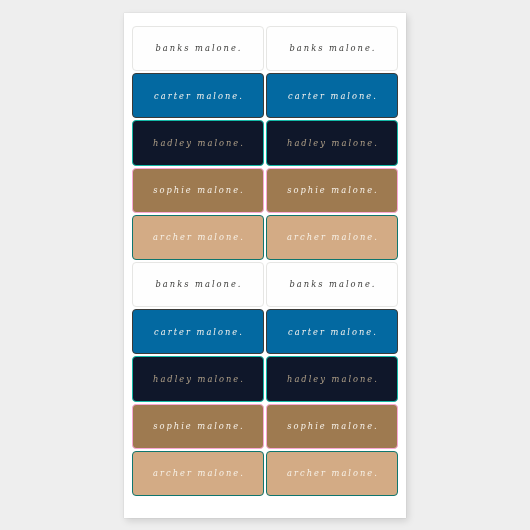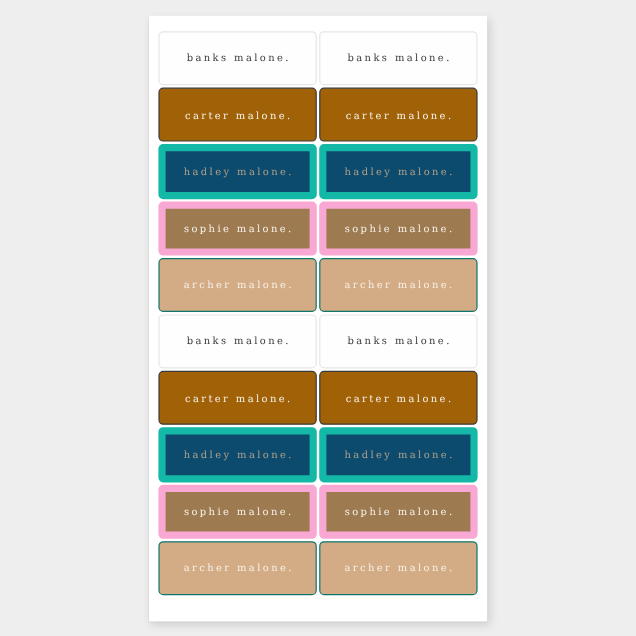--- a/index.html
+++ b/index.html
@@ -11,20 +11,21 @@
     height: 530px;
     background: #eeeeee;
     font-family: "Liberation Serif", serif;
     overflow: hidden;
   }
 
   #stage {
     position: relative;
     width: 420px;
     height: 530px;
+    font-style: italic;
   }
 
   
   #label-sheet {
     position: absolute;
     left: 124px;
     top: 13px;
     width: 282px;
     height: 505px;
     background: #ffffff;
@@ -63,36 +64,36 @@
 
   
   .v-white {
     background: #fefefe;
     border: 1px solid #e6e6e4;
   }
   .v-white .label-text { color: #3b3b39; }
 
   
   .v-charcoal {
-    background: #a16207;
+    background: #0369a1;
     border: 1px solid #3a3a38;
   }
   .v-charcoal .label-text { color: #f6f3ee; }
 
   
   .v-cream {
-    background: #0c4a6e;
-    border: 6px solid #14b8a6;
+    background: #0f172a;
+    border: 1px solid #14b8a6;
   }
   .v-cream .label-text { color: #b0a088; }
 
   
   .v-brown {
     background: #9e7a50; 
-    border: 6px solid #f9a8d4;
+    border: 1px solid #f9a8d4;
   }
   .v-brown .label-text { color: #f7f2ea; }
 
   
   .v-tan {
     background: #d3ab85;
     border: 1px solid #0f766e;
   }
   .v-tan .label-text { color: #f7f1e7; }
 </style>

